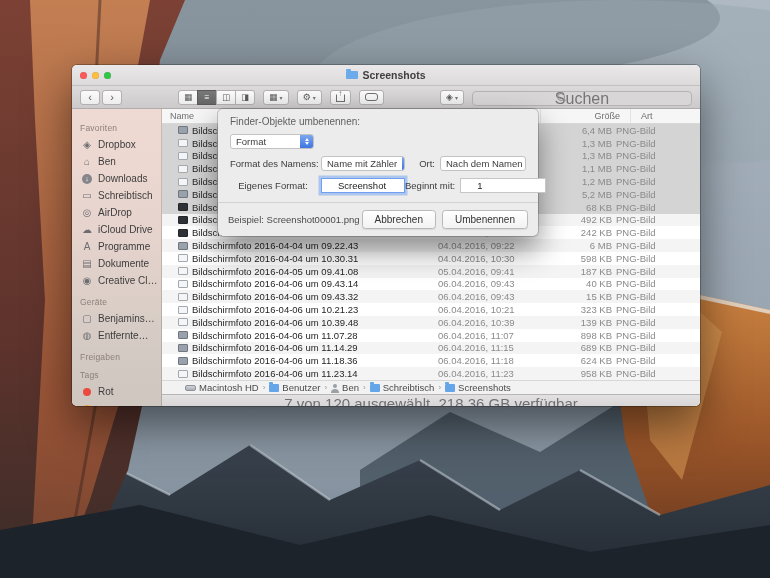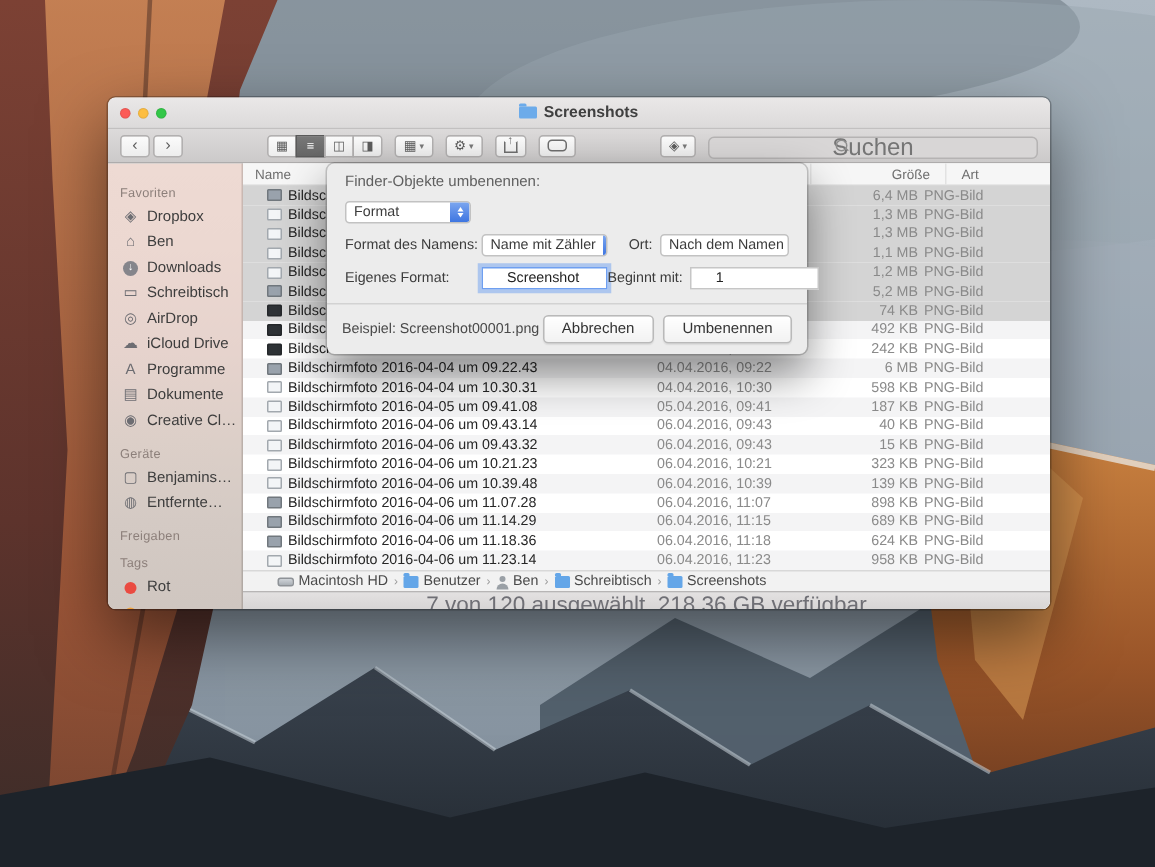--- a/index.html
+++ b/index.html
@@ -85,21 +85,21 @@
   .p-ico.user::after{content:"";position:absolute;left:0;bottom:-1px;width:8px;height:4px;border-radius:4px 4px 0 0;background:#9aa0a6;}
   .statusbar{height:15px;flex:none;background:linear-gradient(#e3e1e1,#d3d1d1);border-top:1px solid #b7b5b5;
     display:flex;justify-content:center;font-size:15px;color:#6f6f75;}
 
   
   .dialog{position:absolute;left:146px;top:44px;width:320px;background:#ececec;border-radius:5px;z-index:5;
     box-shadow:0 0 0 1px rgba(0,0,0,.18),0 14px 30px rgba(0,0,0,.45);font-size:9.5px;color:#3c3c3c;}
   .dlg-title{padding:7px 12px 4px;color:#5f5f5f;font-size:10px;}
   .dlg-body{padding:3px 12px 2px;}
   .frow{display:flex;align-items:center;margin-bottom:7px;}
-  .lblL{width:86px;text-align:left;margin-right:5px;flex:none;white-space:nowrap;}
+  .lblL{width:86px;text-align:center;margin-right:5px;flex:none;white-space:nowrap;}
   .lblR{margin-left:auto;margin-right:5px;white-space:nowrap;}
   .popup{display:inline-flex;align-items:center;height:15px;background:#fff;border:1px solid #c2c2c2;border-radius:3px;
     box-sizing:border-box;overflow:hidden;}
   .popup .ptxt{padding:0 5px;white-space:nowrap;flex:1;}
   .pcap{width:13px;height:15px;flex:none;background:linear-gradient(#7fa9f0,#3a72e0);display:flex;flex-direction:column;
     align-items:center;justify-content:center;gap:1px;}
   .pcap i{display:block;width:0;height:0;border-left:2.5px solid transparent;border-right:2.5px solid transparent;}
   .pcap .up{border-bottom:3px solid #fff;}
   .pcap .dn{border-top:3px solid #fff;}
   .tinput{height:15px;box-sizing:border-box;border:1px solid #c6c6c6;background:#fff;font-size:9.5px;
@@ -350,21 +350,21 @@
               <div class="c-date"></div>
               <div class="c-size">5,2 MB</div>
               <div class="c-kind">PNG-Bild</div>
             </div>
             <div class="row selected">
               <div class="c-name">
                 <span class="thumb dark"></span>
                 <span class="fname">Bildschi</span>
               </div>
               <div class="c-date"></div>
-              <div class="c-size">74 KB</div>
+              <div class="c-size">68 KB</div>
               <div class="c-kind">PNG-Bild</div>
             </div>
             <div class="row stripe">
               <div class="c-name">
                 <span class="thumb dark"></span>
                 <span class="fname">Bildschirmfoto 2016-04-01 um 08.17.26</span>
               </div>
               <div class="c-date">01.04.2016, 08:17</div>
               <div class="c-size">492 KB</div>
               <div class="c-kind">PNG-Bild</div>

